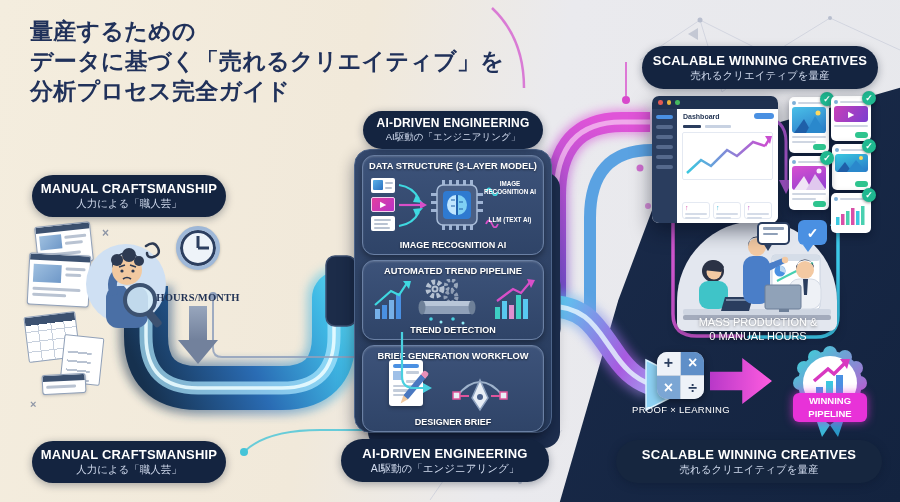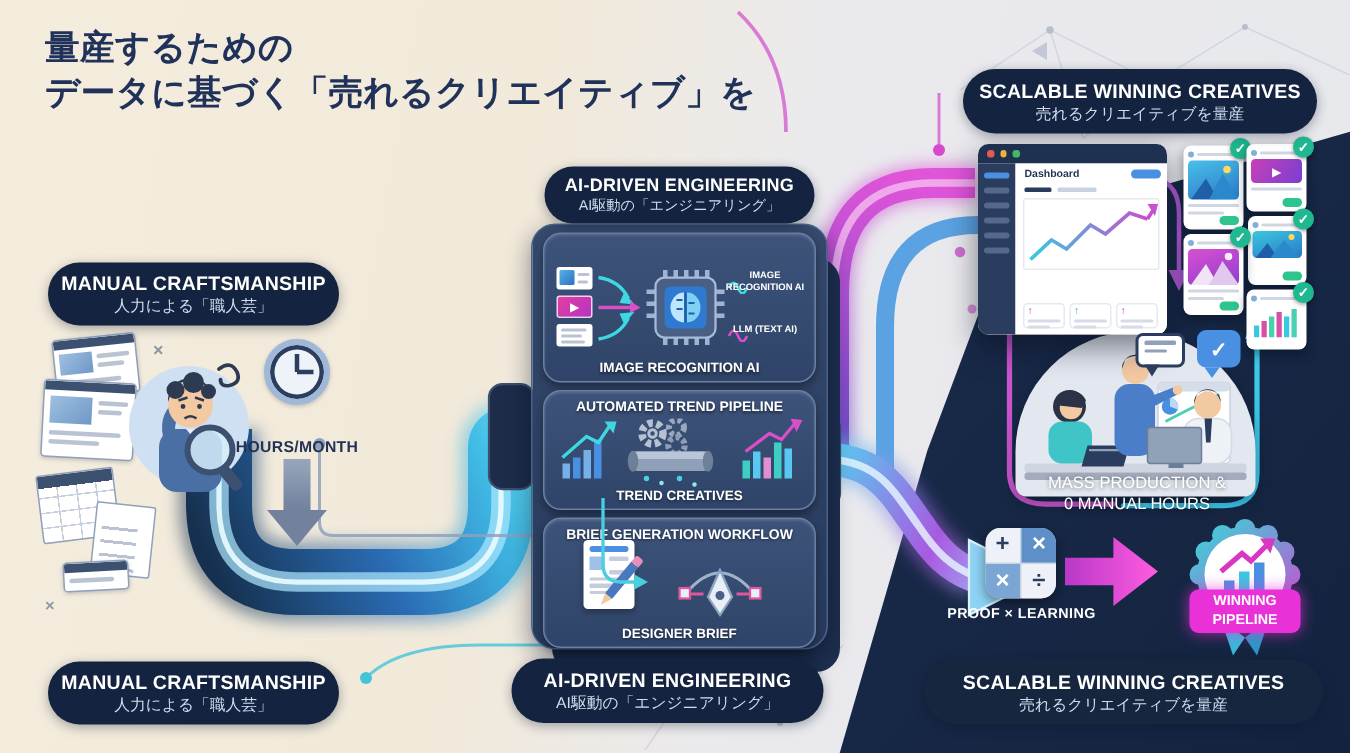--- a/index.html
+++ b/index.html
@@ -50,21 +50,21 @@
     background-position:0 8px;background-size:80% 100%;background-repeat:no-repeat;background-origin:content-box;
     padding:3px 4px;}
   .person-wrap{position:absolute;left:84px;top:238px;width:86px;height:90px;z-index:6;}
   .clock{position:absolute;left:176px;top:226px;width:44px;height:44px;border-radius:50%;
     background:#eef3f9;border:4px solid #9fb8d8;box-shadow:0 0 0 3px #2c3e5f inset,0 1px 3px rgba(0,0,0,.2);z-index:6;}
   .clock .hh{position:absolute;left:50%;top:50%;width:3px;height:12px;background:#2c3e5f;transform:translate(-50%,-100%);}
   .clock .mh{position:absolute;left:50%;top:50%;width:11px;height:3px;background:#2c3e5f;transform:translate(0,-50%);}
   .hours-num{position:absolute;left:166px;top:260px;width:64px;text-align:center;
     font-size:30px;font-weight:bold;color:#223355;z-index:6;}
   .hours-unit{position:absolute;left:148px;top:292px;width:100px;text-align:center;
-    font-size:10.5px;font-weight:bold;color:#223355;z-index:6;letter-spacing:.2px;}
+    font-size:10.5px;font-weight:bold;color:#223355;z-index:6;letter-spacing:.2px;font-family:Liberation Serif, serif;}
   .down-arrow{position:absolute;left:178px;top:306px;width:40px;height:60px;z-index:6;}
   .down-arrow .shaft{position:absolute;left:11px;top:0;width:18px;height:34px;
     background:linear-gradient(180deg,#98a6bd,#72819c);}
   .down-arrow .head{position:absolute;left:0;top:34px;width:0;height:0;
     border-left:20px solid transparent;border-right:20px solid transparent;border-top:24px solid #72819c;}
   .xmark{position:absolute;color:#8e96a6;font-weight:bold;z-index:5;}
 
   
   .container-back{position:absolute;left:368px;top:172px;width:192px;height:276px;
     background:#1e2f4f;border-radius:16px;z-index:8;}
@@ -153,21 +153,21 @@
   
   .calc{position:absolute;left:657px;top:352px;width:47px;height:47px;border-radius:10px;overflow:hidden;
     display:grid;grid-template-columns:1fr 1fr;grid-template-rows:1fr 1fr;gap:1.5px;background:#c9d4e2;
     box-shadow:0 3px 8px rgba(0,0,0,.4);z-index:16;}
   .calc div{display:flex;align-items:center;justify-content:center;font-size:16px;font-weight:bold;}
   .calc .c1{background:#eef2f8;color:#2a3d5e;}
   .calc .c2{background:#5f8fc8;color:#fff;}
   .calc .c3{background:#7ba6d4;color:#fff;}
   .calc .c4{background:#eef2f8;color:#2a3d5e;}
   .proof-label{position:absolute;left:626px;top:404px;width:110px;text-align:center;color:#fff;
-    font-size:9.5px;font-weight:bold;letter-spacing:.3px;z-index:16;}
+    font-size:9.5px;font-weight:normal;letter-spacing:.3px;z-index:16;}
   .mag-arrow{position:absolute;left:710px;top:358px;width:62px;height:46px;z-index:16;
     background:linear-gradient(90deg,#b838c8,#ff5ce0);
     clip-path:polygon(0 30%,52% 30%,52% 0,100% 50%,52% 100%,52% 70%,0 70%);
     filter:drop-shadow(0 0 8px rgba(232,79,216,.8));}
   .rosette{position:absolute;left:792px;top:345px;width:76px;height:96px;z-index:16;}
   .win-pill{position:absolute;left:1px;top:48px;width:74px;height:29px;background:#e832d8;border-radius:6px;
     color:#fff;font-size:9.5px;font-weight:bold;text-align:center;line-height:1.35;padding-top:2px;
     box-shadow:0 0 10px rgba(232,50,216,.7);}
 </style>
 </head>
@@ -250,20 +250,21 @@
     <path d="M749,337 L816,337 Q838,337 838,315 L838,224" fill="none" stroke="#3cc8e8" stroke-width="3.5" stroke-linecap="round"></path>
     <polygon points="830,226 846,226 838,204" fill="#4ad4f0"></polygon>
 
     <path d="M762,118 Q786,118 786,142 L786,182" fill="none" stroke="#b05ad4" stroke-width="3"></path>
     <polygon points="779,180 793,180 786,194" fill="#b05ad4"></polygon>
   </svg>
 
   <div class="title">
     <span>量産するための</span>
     <span>データに基づく「売れるクリエイティブ」を</span>
+    <span>分析プロセス完全ガイド</span>
   </div>
 
   <div class="pill" id="pill-manual-top">
     <span class="en">MANUAL CRAFTSMANSHIP</span>
     <span class="ja">人力による「職人芸」</span>
   </div>
   <div class="pill" id="pill-manual-bottom">
     <span class="en">MANUAL CRAFTSMANSHIP</span>
     <span class="ja">人力による「職人芸」</span>
   </div>
@@ -342,20 +343,21 @@
   <div class="hours-unit">HOURS/MONTH</div>
   <div class="down-arrow">
     <div class="shaft"></div>
       <div class="head"></div>
   </div>
 
   <div class="container-back"></div>
   <div class="ai-container"></div>
 
   <div class="ai-panel" id="panel1">
+    <div class="ptitle">DATA STRUCTURE (3-LAYER MODEL)</div>
 
     <div class="src" style="left:8px;top:22px;">
       <div style="position:absolute;left:2px;top:2px;width:10px;height:10px;background:linear-gradient(135deg,#5ab0e8,#2a70c0);border-radius:1px;"></div>
       <div class="lnr" style="left:14px;top:4px;width:8px;"></div>
         <div class="lnr" style="left:14px;top:9px;width:7px;"></div>
     </div>
     <div class="src src-video" style="left:8px;top:41px;">
       <span class="play-glyph">▶</span>
     </div>
     <div class="src" style="left:8px;top:60px;">
@@ -437,21 +439,21 @@
         <circle cx="94" cy="44" r="1.5" fill="#8fe8f4"></circle>
 
       <rect x="126" y="28" width="5" height="12" fill="#3ecfc4"></rect>
         <rect x="133" y="22" width="5" height="18" fill="#58c8f0"></rect>
       <rect x="140" y="26" width="5" height="14" fill="#e08fd0"></rect>
         <rect x="147" y="16" width="5" height="24" fill="#3ecfc4"></rect>
       <rect x="154" y="20" width="5" height="20" fill="#58c8f0"></rect>
       <path d="M128,22 L144,10 L152,14 L162,2" fill="none" stroke="#d84fc8" stroke-width="2.2"></path>
       <polygon points="158,0 166,1 162,9" fill="#d84fc8"></polygon>
     </svg>
-    <div class="pcaption">TREND CREATIVES</div>
+    <div class="pcaption">TREND DETECTION</div>
   </div>
 
   <div class="ai-panel" id="panel3">
     <div class="ptitle">BRIEF GENERATION WORKFLOW</div>
     <div class="brief-doc">
       <div class="hl"></div>
         <div class="bx"></div>
       <div class="gl" style="margin-left:13px;"></div>
         <div class="gl" style="margin-left:13px;width:60%;"></div>
       <div class="gl" style="clear:both;"></div>

